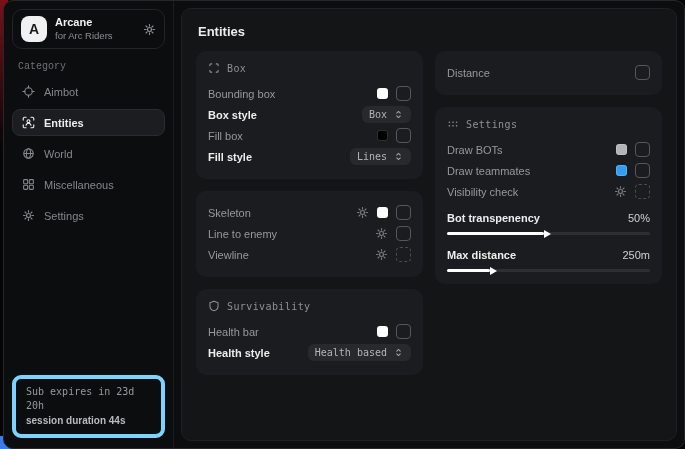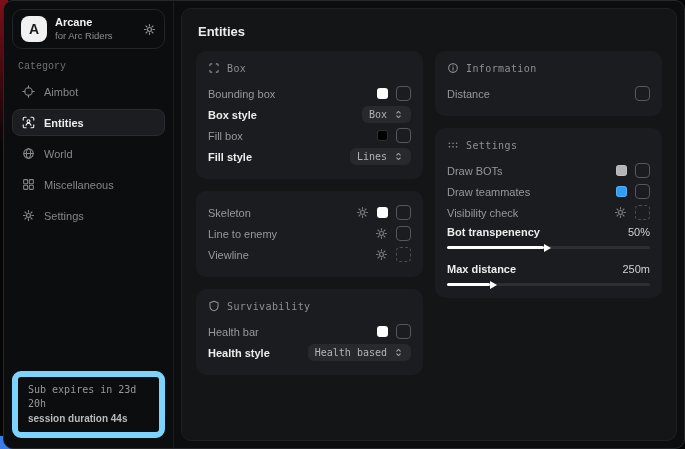--- a/index.html
+++ b/index.html
@@ -26,21 +26,21 @@
   .brand-gear { color:#8d8f93; width:13px; height:13px; }
 
   .category { color:#6f7175; font-size:10px; margin:12px 0 6px 6px;font-family:Liberation Mono, monospace; }
   .nav { display:flex; flex-direction:column; gap:4px; }
   .nav-item { display:flex; align-items:center; gap:9px; height:27px; padding:0 9px;
     color:#85878b; font-size:11px; border-radius:8px; border:1px solid transparent; cursor:pointer; }
   .nav-item.active { background:#1c1d20; border-color:#2a2b2f; color:#ededee; font-weight:600; }
   .nav-item .icn { width:13px; height:13px; flex:0 0 13px; }
 
   .spacer { flex:1; }
-  .footer-card { border:6px solid #7dd3fc; border-radius:9px; padding:6px 10px; line-height:1.45; }
+  .footer-card { border:4px solid #7dd3fc; border-radius:9px; padding:6px 10px; line-height:1.45; }
   .footer-line1 { color:#96989c; font-size:10px; font-family:"DejaVu Sans Mono", monospace; }
   .footer-line2 { color:#b9babd; font-size:10px; font-weight:600; }
 
   
   .main-wrap { flex:1; padding:7px; }
   .main-panel { height:100%; background:#141517; border:1px solid #1f2023; border-radius:10px; padding:13px 14px; }
   .page-title { color:#eceded; font-size:13px; font-weight:700; margin:2px 0 12px 2px; }
   .columns { display:flex; gap:12px; }
   .col { flex:1; display:flex; flex-direction:column; gap:12px; }
 
@@ -57,21 +57,21 @@
   .swatch { width:11px; height:11px; border-radius:3px; border:1px solid rgba(255,255,255,.18); }
   .checkbox { width:15px; height:15px; border:1.5px solid #56575b; border-radius:4px; background:transparent; cursor:pointer; }
   .checkbox.dashed { border-style:dashed; border-color:#4b4c50; }
   .row-gear { width:13px; height:13px; color:#797b7f; cursor:pointer; }
 
   .dropdown { display:flex; align-items:center; gap:6px; background:#28292d; border-radius:6px;
     padding:3px 7px; cursor:pointer; }
   .dropdown .dd-val { color:#b2b4b7; font-size:10px; font-family:"DejaVu Sans Mono", monospace; }
   .dropdown .icn { width:11px; height:11px; color:#9d9fa3; }
 
-  .slider-group { }
+  .slider-group { margin-top:7px; }
   .slider-head { display:flex; align-items:center; justify-content:space-between; height:17px; }
   .slider-val { color:#cfd0d3; font-size:11px; }
   .track { position:relative; margin-top:6px; height:3px; background:#2e2f33; border-radius:2px; cursor:pointer; }
   .fill { position:absolute; left:0; top:0; height:100%; background:#ffffff; border-radius:2px; }
   .fill::after { content:''; position:absolute; right:-7px; top:50%; transform:translateY(-50%);
     border-left:7px solid #fff; border-top:4px solid transparent; border-bottom:4px solid transparent; }
 
   .icn svg { width:100%; height:100%; display:block; }
 </style>
 </head>
@@ -281,29 +281,20 @@
                     </svg>
                   </span>
                 </span>
               </div>
             </div>
           </div>
 
           <div class="col">
 
             <div class="panel">
-              <div class="panel-header">
-                <span class="icn">
-                  <svg viewBox="0 0 16 16" fill="none" stroke="currentColor" stroke-width="1.4" stroke-linecap="round">
-                    <circle cx="8" cy="8" r="5.8"></circle>
-                      <path d="M8 7.2v3.4M8 5.1v.1"></path>
-                  </svg>
-                </span>
-                <span>Information</span>
-              </div>
               <div class="row">
                 <span class="lbl">Distance</span>
                 <span class="controls">
                   <span class="checkbox"></span>
                 </span>
               </div>
             </div>
 
             <div class="panel">
               <div class="panel-header">

